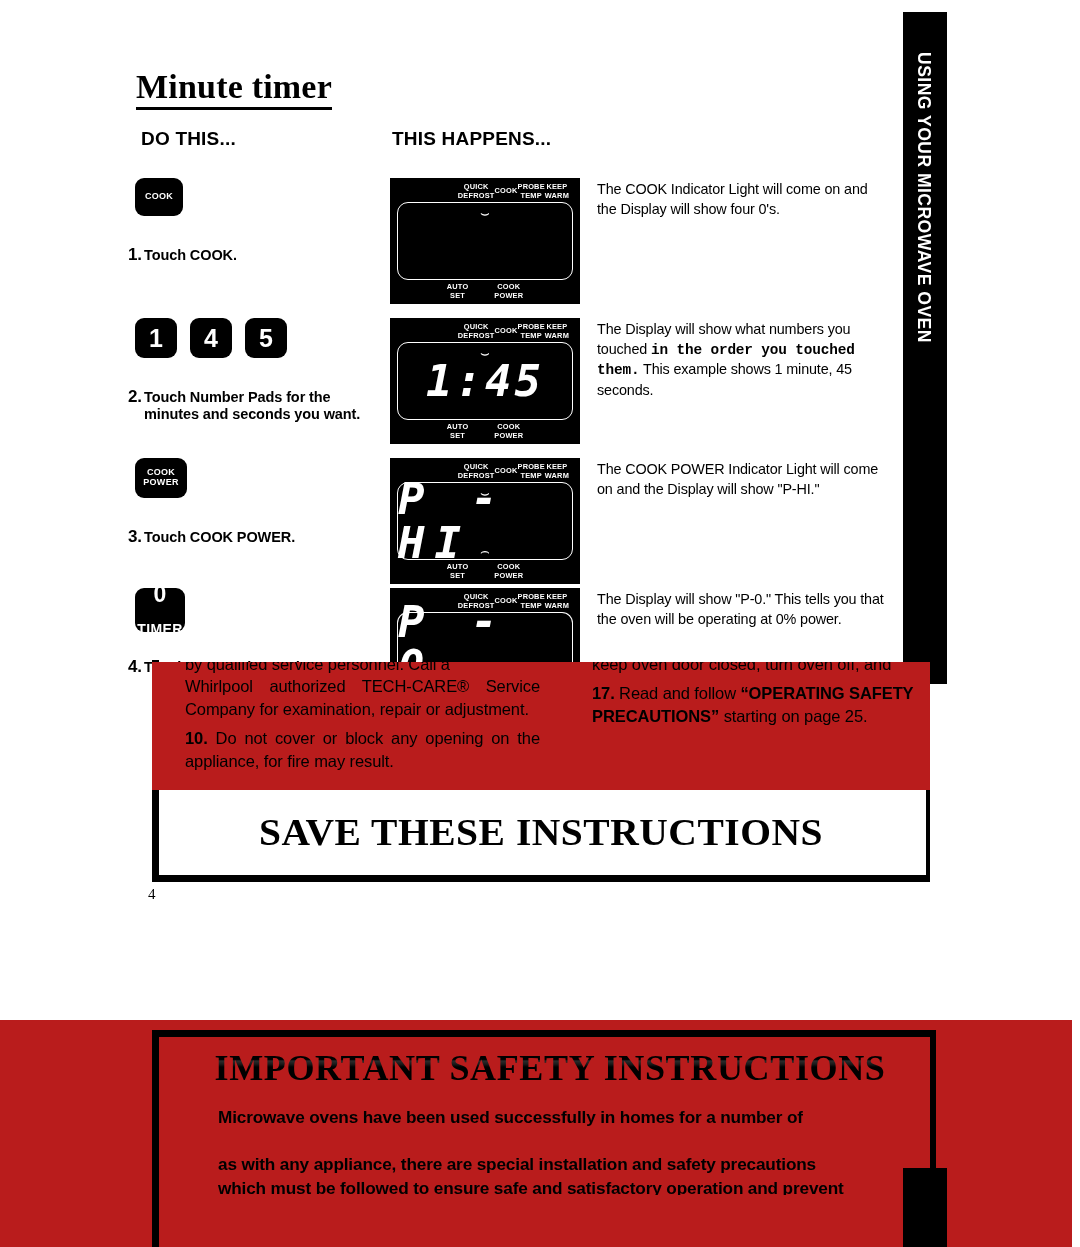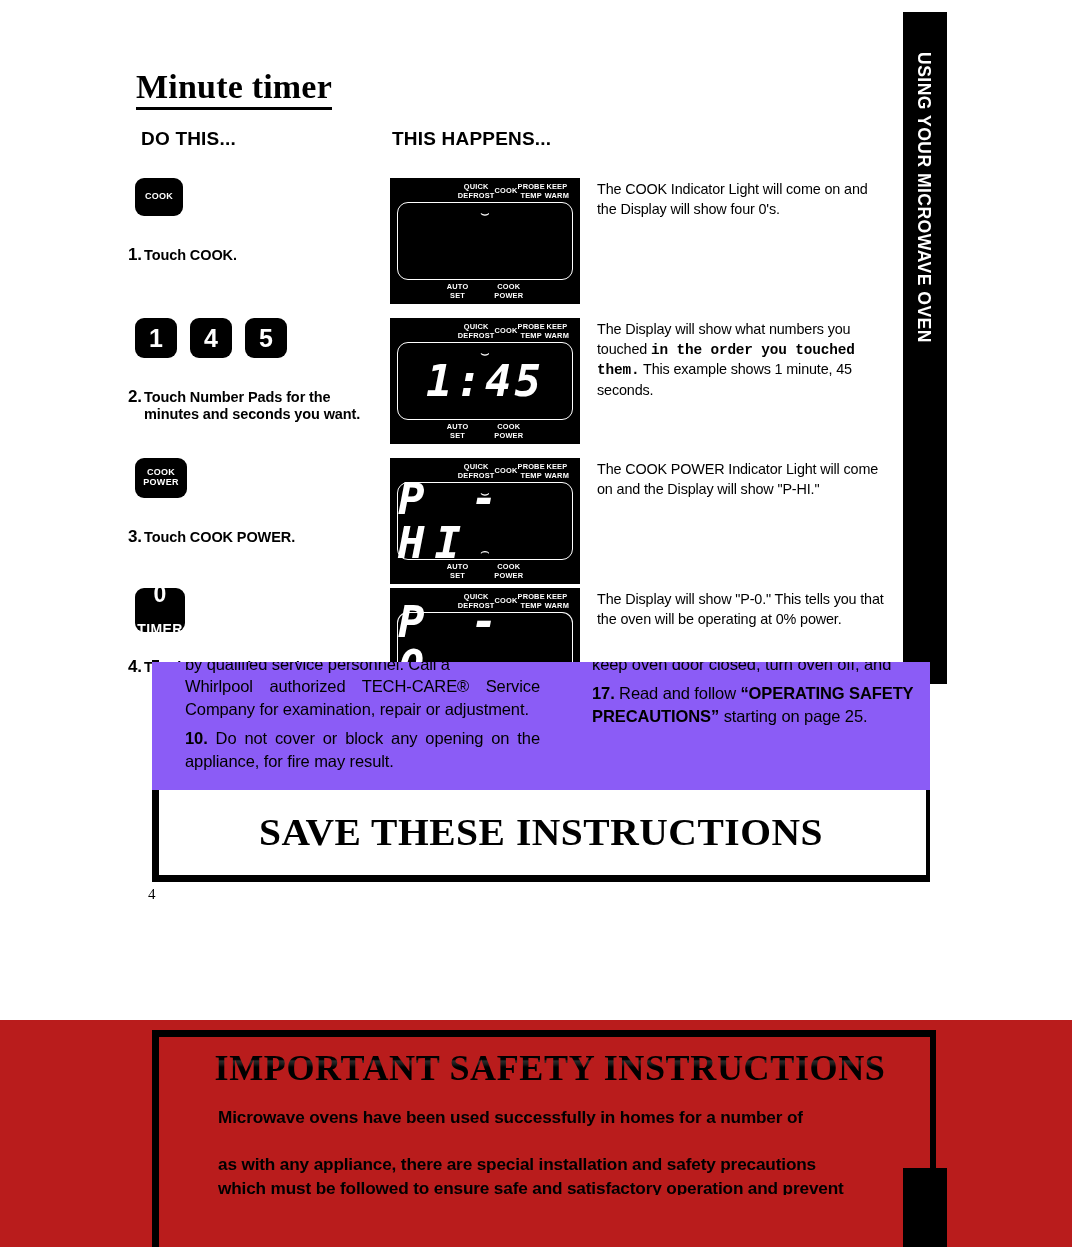--- a/index.html
+++ b/index.html
@@ -204,21 +204,21 @@
   #res-1 { top: 2px; }
   #res-2 { top: 2px; }
   #res-3 { top: 2px; }
   #res-4 { top: 2px; }
 
   
   #bleed-page {
     position: absolute;
     left: 152px; top: 662px;
     width: 778px; height: 128px;
-    background: #8b5cf6;
+    background: #b91c1c;
     overflow: hidden;
   }
   .bleed-col {
     position: absolute;
     top: 0;
     font-size: 16.5px;
     line-height: 22.5px;
     letter-spacing: -0.1px;
   }
   #bleed-left  { left: 33px; width: 355px; text-align: justify; }

